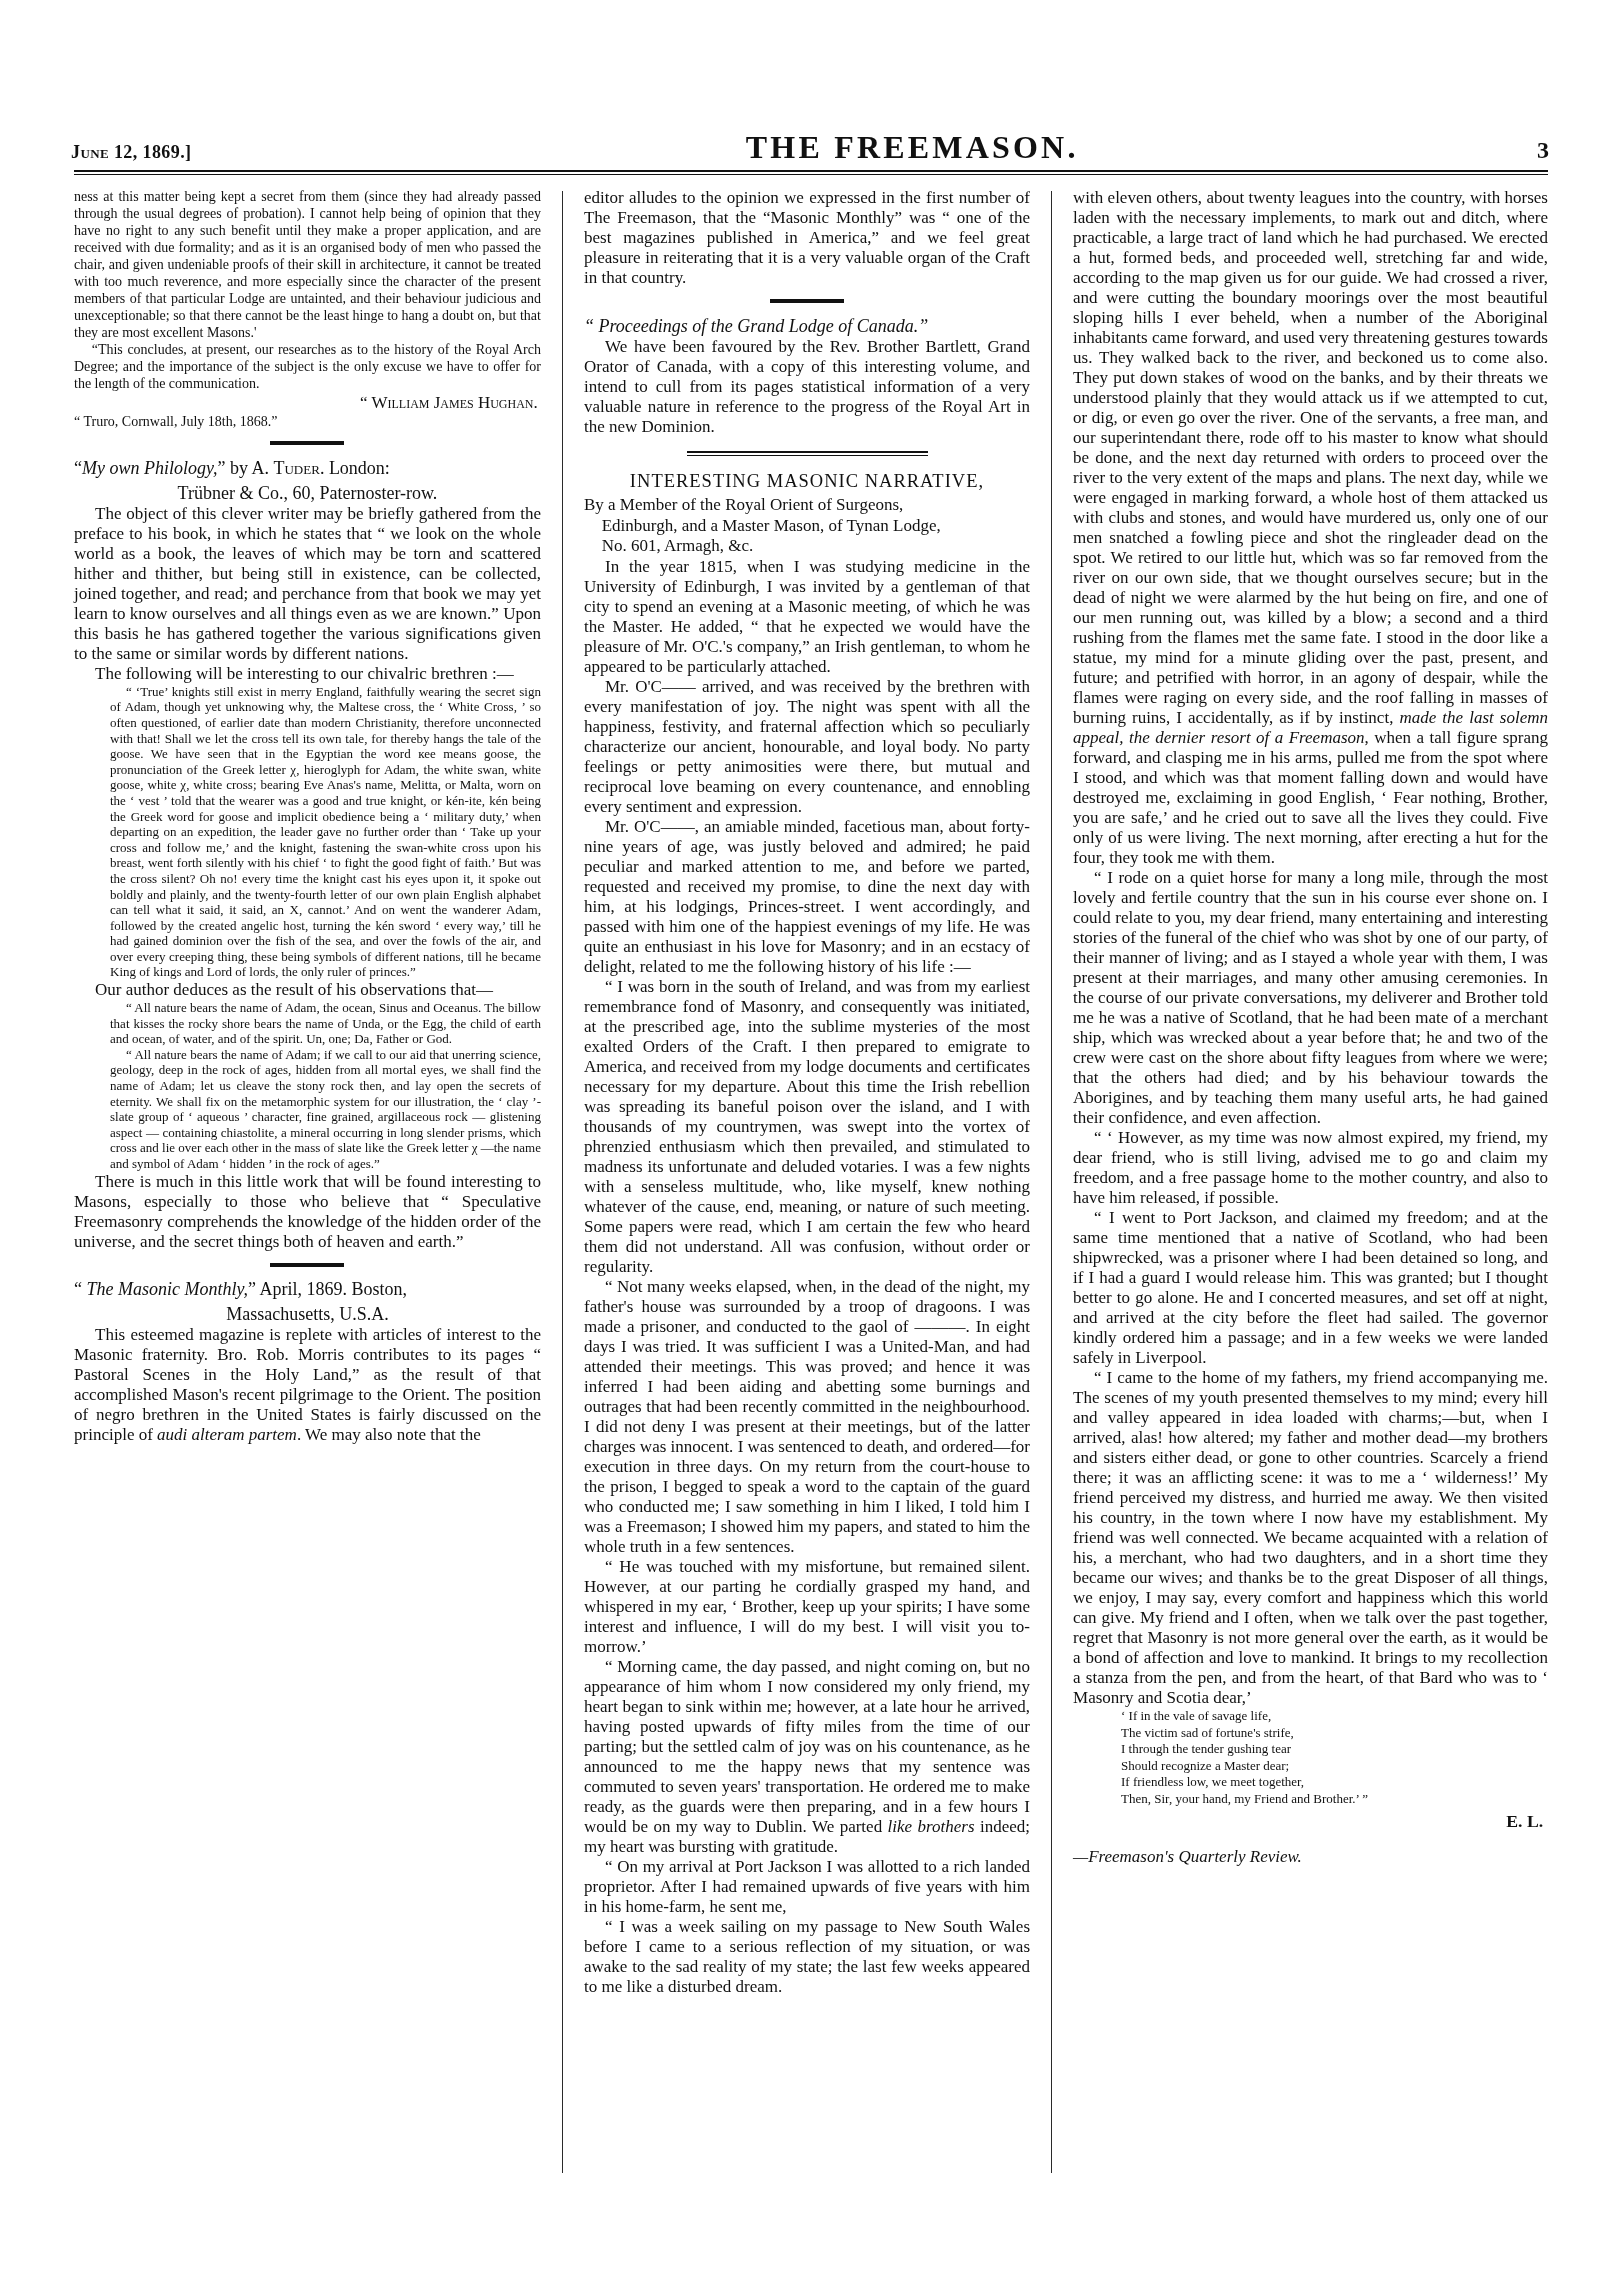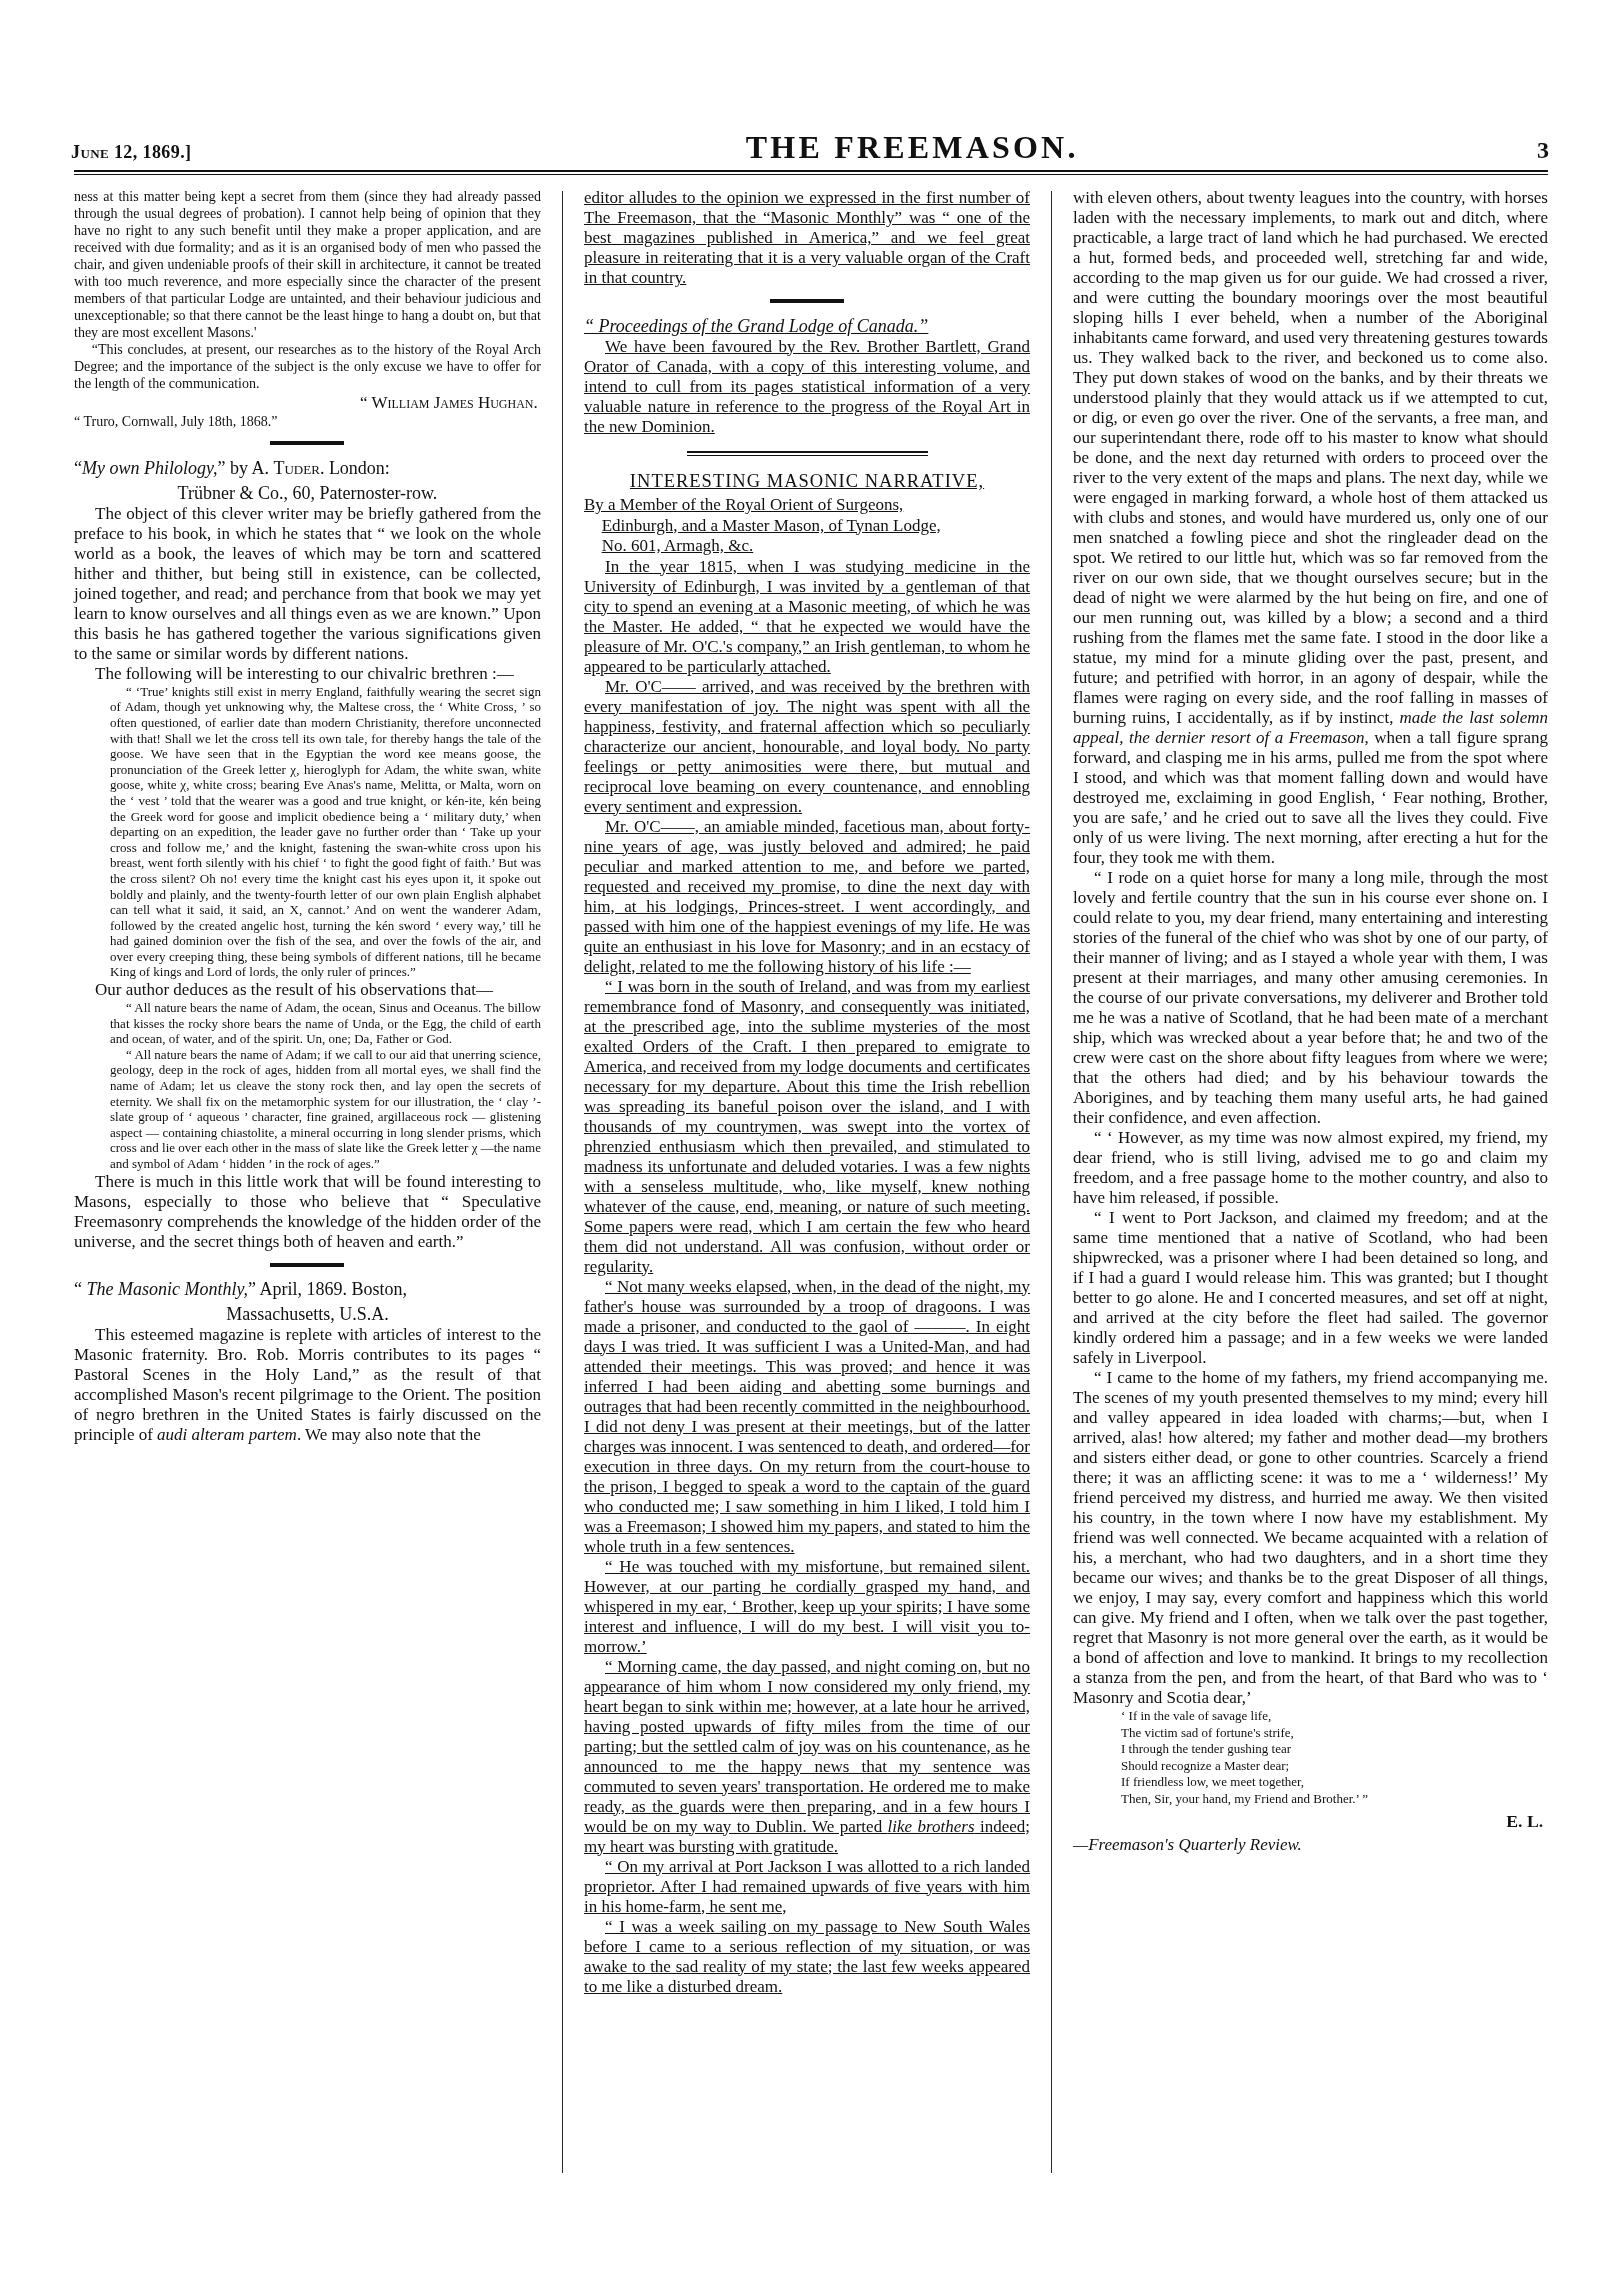--- a/index.html
+++ b/index.html
@@ -63,21 +63,21 @@
     top: 188px;
     width: 1474px;
     height: 2010px;
     display: flex;
   }
   .col {
     position: relative;
     box-sizing: border-box;
   }
   .col-1 { width: 489px; padding-right: 21px; }
-  .col-2 { width: 489px; padding-left: 21px; padding-right: 21px; text-decoration: underline; }
+  .col-2 { width: 489px; padding-left: 21px; padding-right: 21px; }
   .col-3 { width: 497px; padding-left: 21px; }
   .vrule {
     width: 0;
     border-left: 1.6px solid #2a2a2a;
     margin: 3.2px 0 0 0;
     height: 1982px;
   }
 
   
   p {
@@ -172,21 +172,21 @@
     font-weight: bold;
     font-size: 17.7px;
     text-indent: 0;
     margin-top: 3.2px;
     padding-right: 4.8px;
   }
   .source {
     text-indent: 0;
     font-style: italic;
     font-size: 17px;
-    margin-top: 3px;
+    margin-top: 15px;
     text-align: left;
   }
 </style>
 </head>
 <body>
 
 <div id="masthead">
   <div class="mh-date">June 12, 1869.]</div>
   <div class="mh-title">THE FREEMASON.</div>
   <div class="mh-page">3</div>

